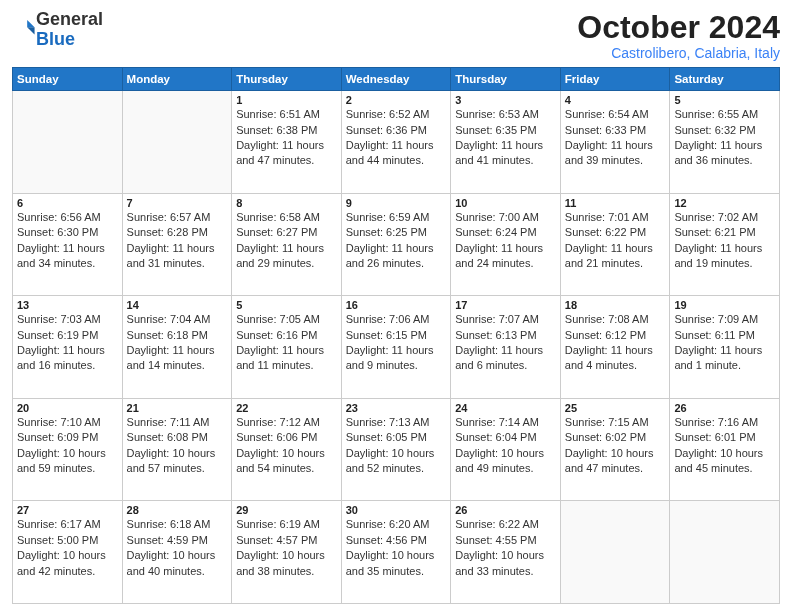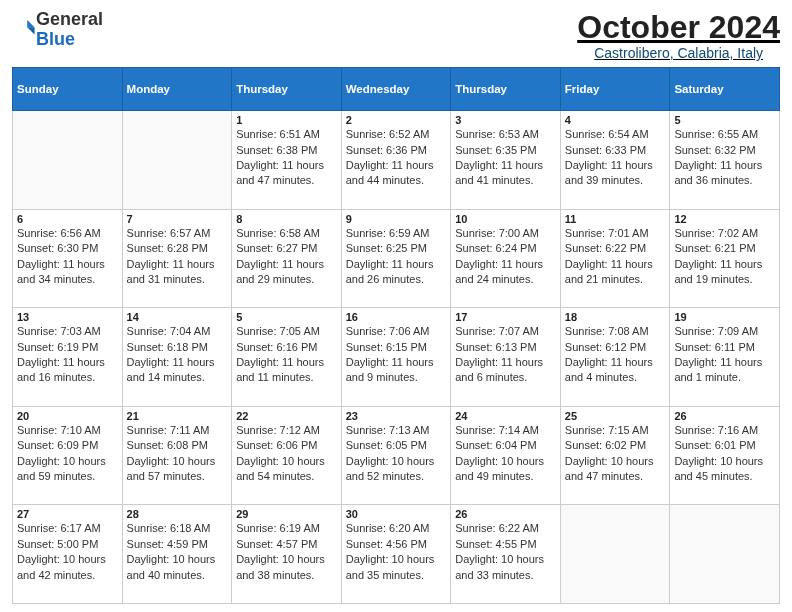--- a/index.html
+++ b/index.html
@@ -34,45 +34,44 @@
       line-height: 1.1;
     }
     .logo-general { color: #333; }
     .logo-blue { color: #1a6bbf; }
     .logo-icon {
       width: 22px;
       height: 22px;
       margin-left: 2px;
     }
     .title-block {
-      text-align: center;
-      text-decoration: underline;
+      text-align: right;
     }
     .month-title {
       font-size: 32px;
       font-weight: bold;
       color: #222;
       line-height: 1.1;
     }
     .location {
       font-size: 14px;
-      color: #0c4a6e;
+      color: #3b82f6;
     }
     .calendar-table {
       width: 100%;
       border-collapse: collapse;
       flex: 1;
       table-layout: fixed;
     }
     .calendar-table thead tr th {
       background-color: #2176c7;
       color: #fff;
       font-size: 11.5px;
       font-weight: bold;
-      padding: 15px 4px;
+      padding: 5px 4px;
       text-align: left;
       border: 1px solid #1a5fa0;
     }
     .calendar-table tbody tr td {
       border: 1px solid #ccc;
       vertical-align: top;
       padding: 3px 4px;
       font-size: 9.5px;
       color: #333;
       height: 82px;

